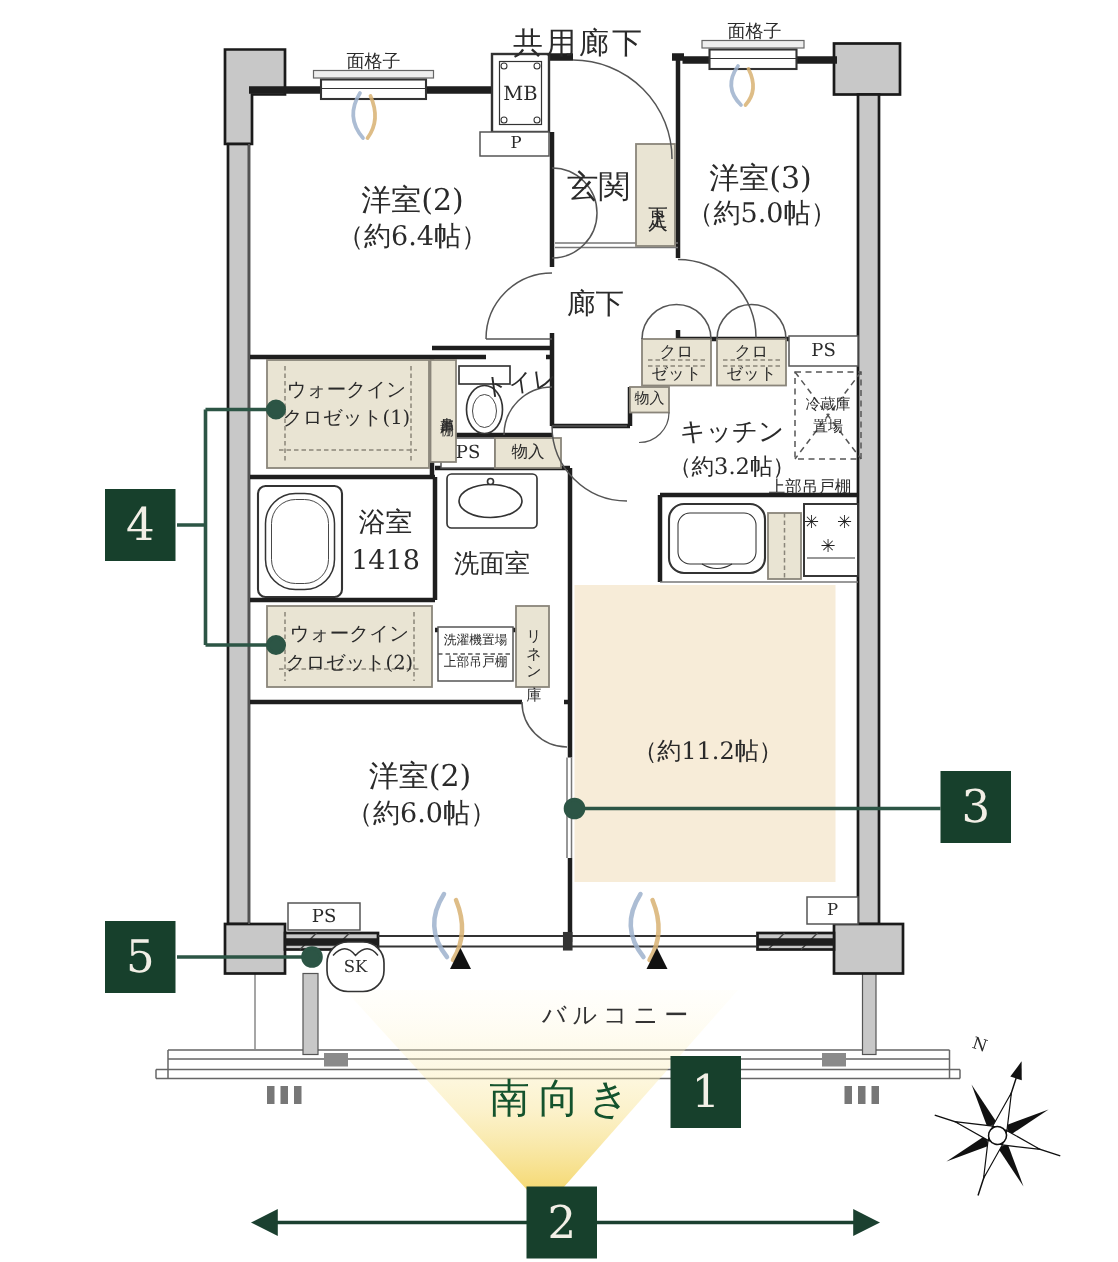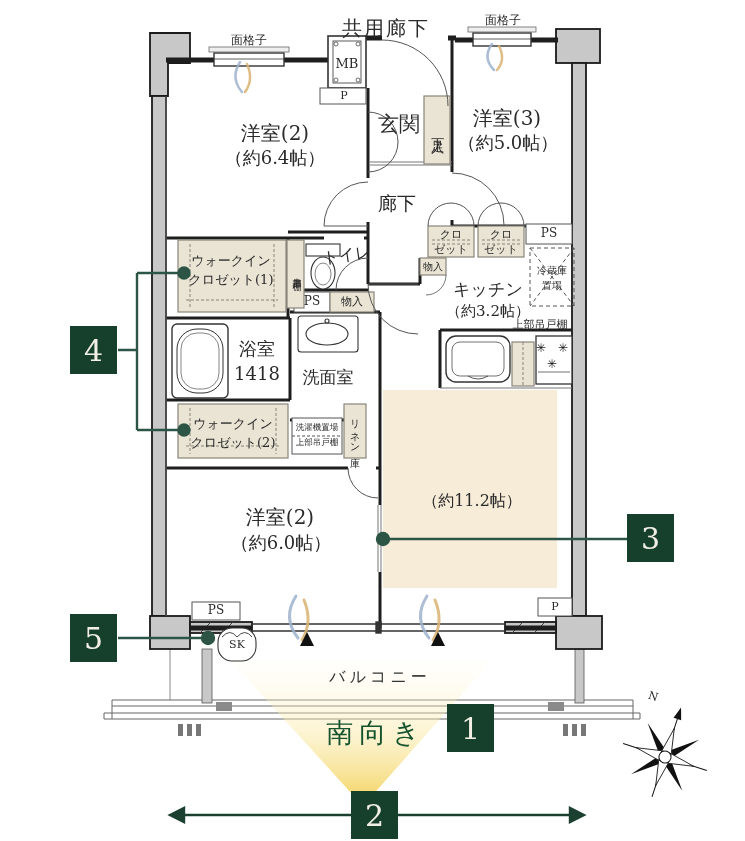--- a/index.html
+++ b/index.html
@@ -5,21 +5,21 @@
   html,body{margin:0;padding:0;background:#fff;}
   .stage{position:relative;width:745px;height:841px;background:#fff;overflow:hidden;
          font-family:"DejaVu Serif","Liberation Serif",serif;color:#222;}
   svg{position:absolute;left:0;top:0;}
   .labels{position:absolute;left:0;top:0;width:745px;height:841px;pointer-events:none;}
   .lbl{position:absolute;transform:translate(-50%,-50%);white-space:nowrap;color:#2a2a2a;line-height:1.1;}
   .vert{writing-mode:vertical-rl;text-orientation:upright;letter-spacing:1px;}
   .badge{position:absolute;width:47px;height:48px;background:#17402c;color:#f2efe6;
          display:flex;align-items:center;justify-content:center;font-size:30px;}
   .south{color:#14532d;letter-spacing:6px;font-size:27px;}
-  .balcony-t{letter-spacing:4px;font-size:16px;color:#333;}
+  .balcony-t{letter-spacing:4px;font-size:16px;color:#333;margin-left:32px;}
 </style>
 </head>
 <body>
 
 <div class="stage">
 
 <svg width="745" height="841" viewBox="0 0 745 841">
   <defs>
     <linearGradient id="beamGrad" x1="0" y1="0" x2="0" y2="1">
       <stop offset="0%" stop-color="#fffbe8" stop-opacity="0.15"></stop>

